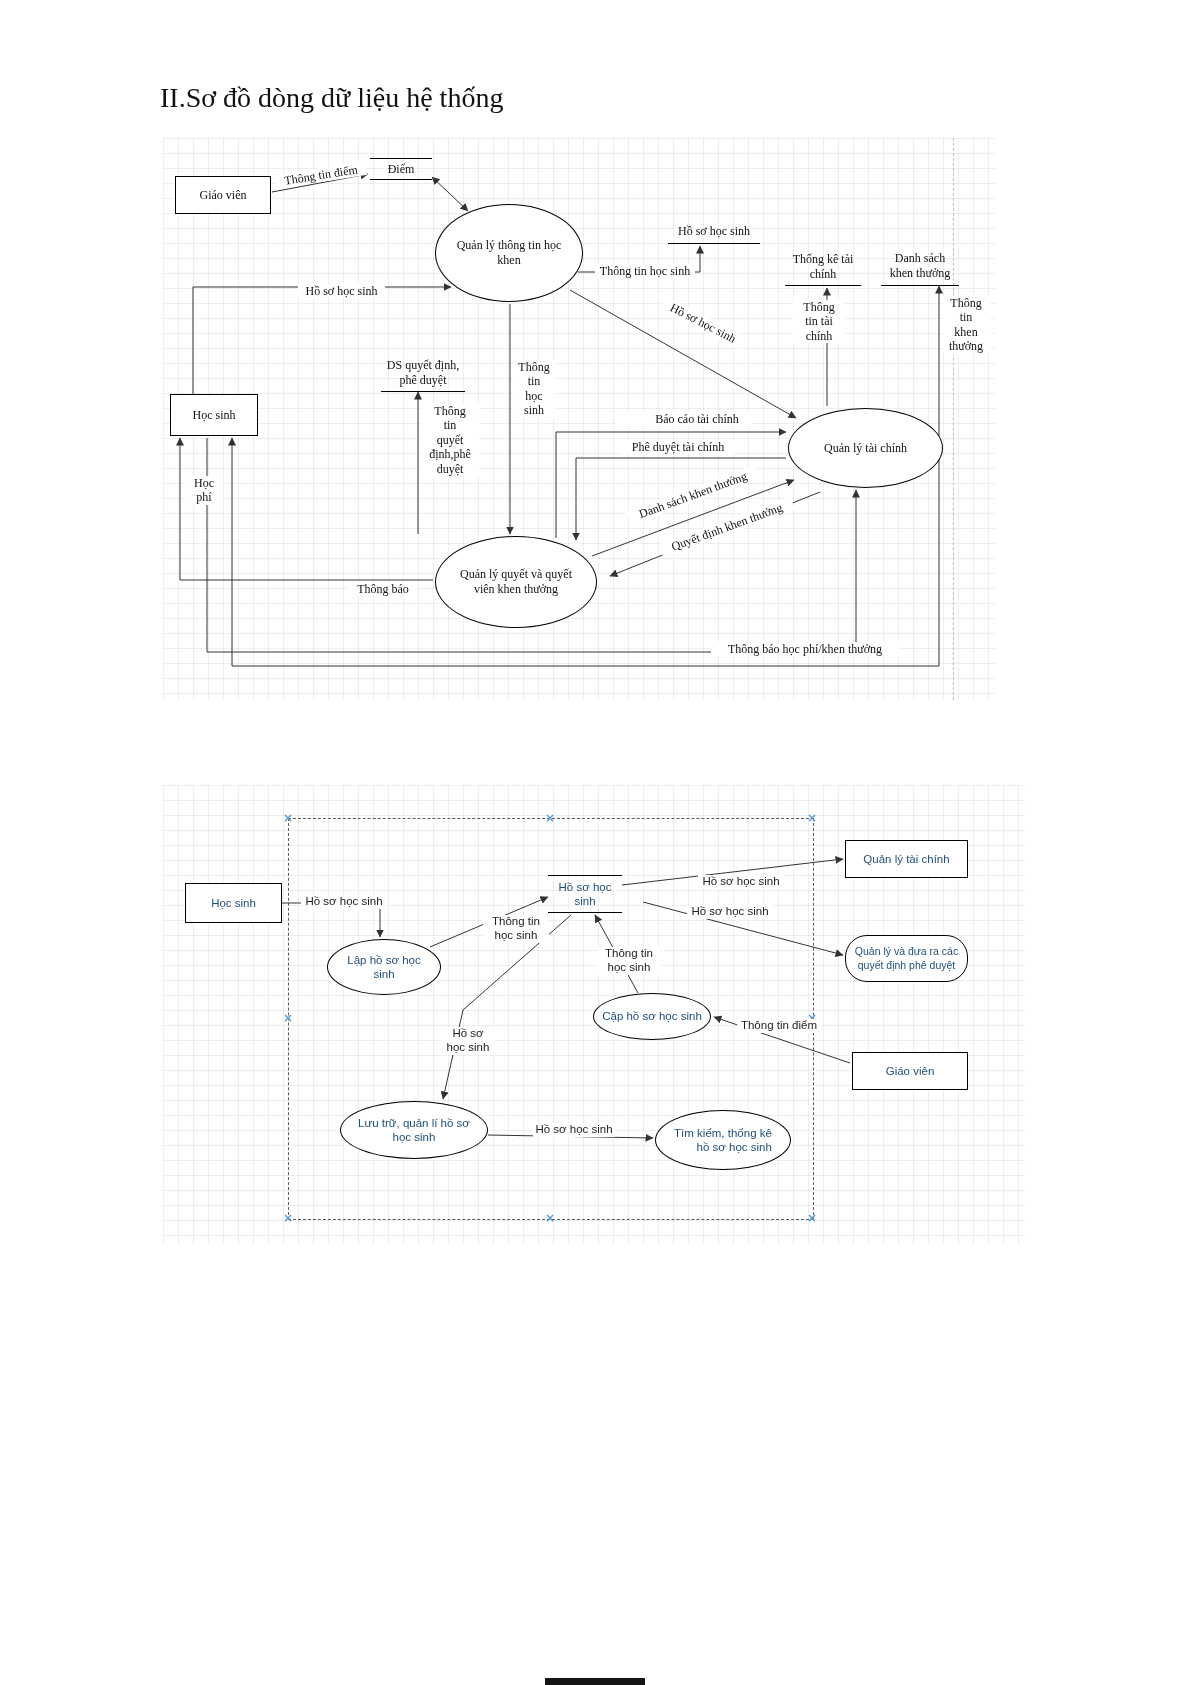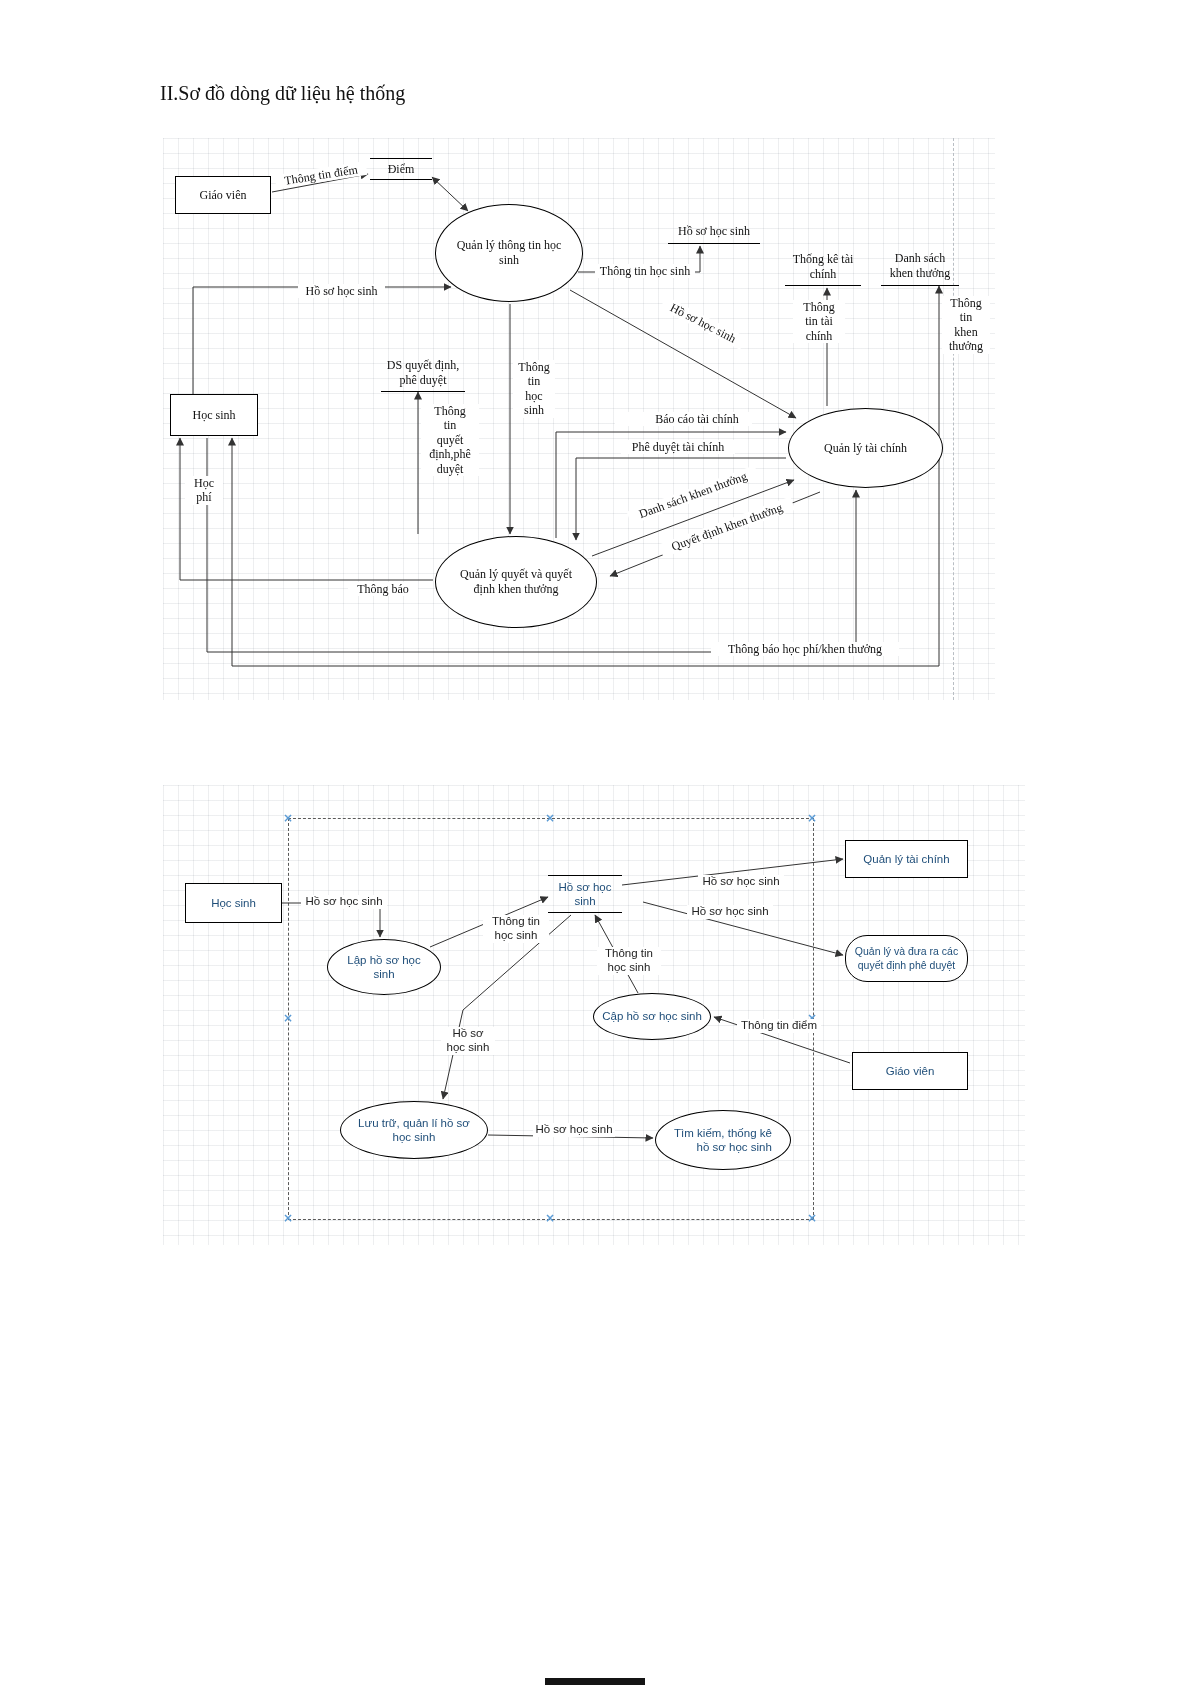--- a/index.html
+++ b/index.html
@@ -1,18 +1,18 @@
 <!DOCTYPE html>
 <html><head>
 <meta charset="utf-8">
 <style>
   html,body{margin:0;padding:0;background:#fff;}
   .page{position:relative;width:1191px;height:1685px;background:#fff;overflow:hidden;
         font-family:"Liberation Serif", serif;color:#111;}
-  .h1{position:absolute;left:160px;top:82px;font-size:20px;font-weight:normal;margin:0;}
+  .h1{position:absolute;left:160px;top:82px;font-size:28px;font-weight:normal;margin:0;}
   .h2{position:absolute;left:158px;top:110px;font-size:23px;font-weight:normal;margin:0;}
   .h3{position:absolute;left:158px;top:726px;font-size:23px;font-weight:normal;margin:0;}
   .diagram{position:absolute;background-color:#fff;
     background-image:linear-gradient(rgba(120,130,140,.13) 1px, transparent 1px),
                      linear-gradient(90deg, rgba(120,130,140,.13) 1px, transparent 1px);
     background-size:15px 15px;}
   .d1{left:163px;top:138px;width:832px;height:562px;font-size:12px;}
   .d2{left:163px;top:785px;width:862px;height:460px;font-family:"Liberation Sans",sans-serif;font-size:11.5px;}
   .lay{position:absolute;left:0;top:0;}
   .node{position:absolute;display:flex;align-items:center;justify-content:center;
@@ -67,24 +67,24 @@
       <polyline points="776,528 776,148" marker-end="url(#ah1)"></polyline>
       <polyline points="664,268 664,150" marker-end="url(#ah1)"></polyline>
     </svg>
 
     <div class="dashline" style="left:790px;top:0;height:562px;"></div>
 
     <div class="node rect" style="left:12px;top:38px;width:96px;height:38px;">Giáo viên</div>
     <div class="node rect" style="left:7px;top:256px;width:88px;height:42px;">Học sinh</div>
 
     <div class="node ellipse" style="left:272px;top:66px;width:148px;height:98px;">Quản lý thông tin học
-sinh</div>
+khen</div>
     <div class="node ellipse" style="left:625px;top:270px;width:155px;height:80px;">Quản lý tài chính</div>
     <div class="node ellipse" style="left:272px;top:398px;width:162px;height:92px;">Quản lý quyết và quyết
-định khen thưởng</div>
+viên khen thưởng</div>
 
     <div class="node store topline" style="left:207px;top:20px;width:62px;height:22px;">Điểm</div>
     <div class="node store" style="left:505px;top:82px;width:92px;height:24px;">Hồ sơ học sinh</div>
     <div class="node store" style="left:622px;top:110px;width:76px;height:38px;">Thống kê tài
 chính</div>
     <div class="node store" style="left:718px;top:108px;width:78px;height:40px;">Danh sách
 khen thưởng</div>
     <div class="node store" style="left:218px;top:216px;width:84px;height:38px;">DS quyết định,
 phê duyệt</div>
 

